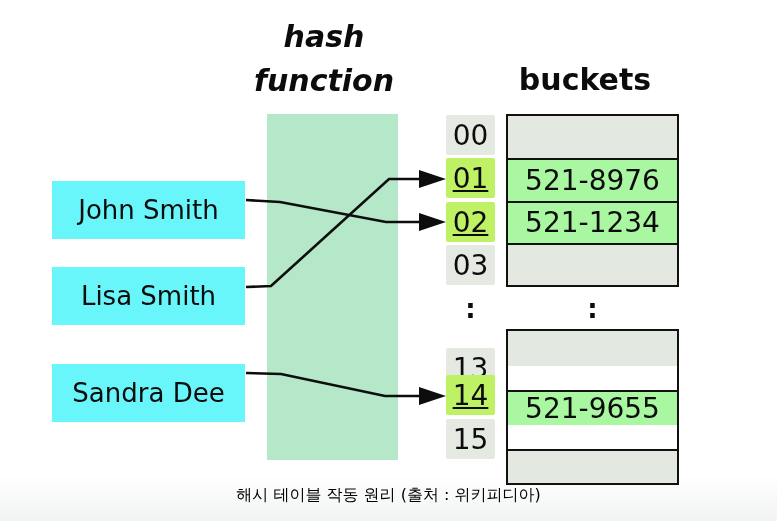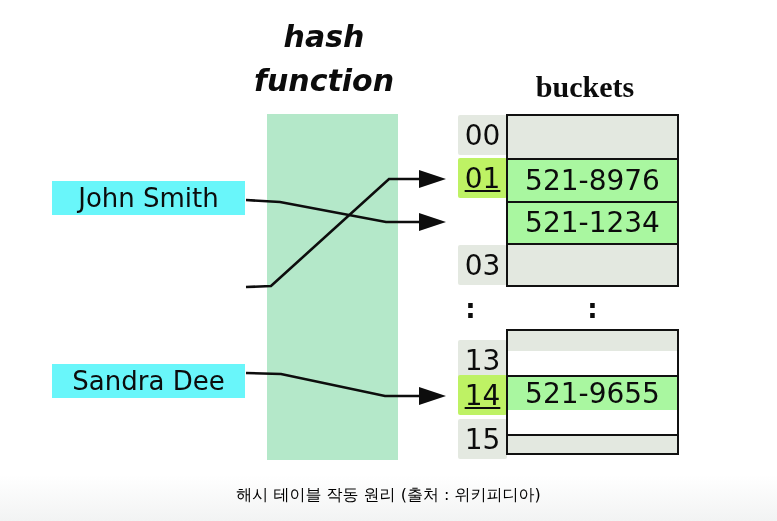--- a/index.html
+++ b/index.html
@@ -6,46 +6,46 @@
   .stage{
     position:relative;width:777px;height:521px;background:#ffffff;overflow:hidden;
     font-family:"DejaVu Sans","Liberation Sans",sans-serif;color:#111;
   }
   .bottom-fade{position:absolute;left:0;right:0;bottom:0;height:46px;
     background:linear-gradient(to bottom, rgba(242,243,243,0), #f2f3f3);}
   .hdr{position:absolute;width:200px;text-align:center;font-weight:bold;
     font-size:30px;line-height:44px;color:#0c0c0c;}
   .hdr-keys{left:42px;top:58px;}
   .hdr-hash{left:224px;top:15px;font-style:italic;}
-  .hdr-buckets{left:485px;top:65px;font-family:Liberation Serif, serif;}
+  .hdr-buckets{left:485px;top:58px;}
   .hashbox{position:absolute;left:267px;top:114px;width:131px;height:346px;background:#b4e8c9;}
-  .keybox{position:absolute;left:52px;width:193px;height:34px;background:#69f6fa;
+  .keybox{position:absolute;left:52px;width:193px;height:58px;background:#69f6fa;
     display:flex;align-items:center;justify-content:center;font-size:26px;color:#0c0c0c;}
   .key-0{top:181px;}
   .key-1{top:267px;}
   .key-2{top:364px;}
   .idx{position:absolute;left:446px;width:49px;height:40px;border-radius:2px;
     background:#e4e9e1;display:flex;align-items:center;justify-content:center;
-    font-size:28px;color:#0c0c0c;margin-left:12px;}
+    font-size:28px;color:#0c0c0c;}
   .idx.hl{background:#bef264;text-decoration:underline;}
   .idx-0{top:115px;}
   .idx-1{top:158px;}
   .idx-2{top:202px;}
   .idx-3{top:245px;}
-  .idx-4{top:340px;}
+  .idx-4{top:348px;}
   .idx-5{top:375px;}
   .idx-6{top:419px;}
   .dots{position:absolute;top:291px;height:36px;display:flex;align-items:center;
     justify-content:center;font-size:26px;font-weight:bold;color:#0c0c0c;}
   .dots-idx{left:446px;width:49px;}
   .dots-buckets{left:506px;width:173px;}
   .btable{position:absolute;left:506px;width:173px;border:2px solid #111;
     box-sizing:border-box;display:grid;}
   .btable-top{top:114px;height:173px;grid-template-rows:repeat(4,1fr);}
-  .btable-bottom{top:329px;height:126px;grid-template-rows:repeat(3,1fr);gap:24px;}
+  .btable-bottom{top:329px;height:156px;grid-template-rows:repeat(3,1fr);gap:24px;}
   .brow{background:#e3e8e0;display:flex;align-items:center;justify-content:center;
     font-size:28px;color:#0c0c0c;}
   .brow + .brow{border-top:2px solid #111;}
   .brow.filled{background:#a9f7a0;}
   .arrows{position:absolute;left:0;top:0;pointer-events:none;}
   .arrows polyline{fill:none;stroke:#0d0d0d;stroke-width:2.6px;}
   .arrows polygon{fill:#0d0d0d;stroke:none;}
   .caption{position:absolute;left:0;top:485px;width:777px;text-align:center;
     font-size:16px;color:#000000;}
 </style>
@@ -58,24 +58,26 @@
 
   <div class="hdr hdr-hash">
     <div>hash</div>
     <div>function</div>
   </div>
   <div class="hdr hdr-buckets">buckets</div>
 
   <div class="hashbox"></div>
 
   <div class="keybox key-0">John Smith</div>
+  <div class="keybox key-1">Lisa Smith</div>
   <div class="keybox key-2">Sandra Dee</div>
 
   <div class="idx idx-0">00</div>
   <div class="idx hl idx-1">01</div>
+  <div class="idx hl idx-2">02</div>
   <div class="idx idx-3">03</div>
   <div class="idx idx-4">13</div>
   <div class="idx hl idx-5">14</div>
   <div class="idx idx-6">15</div>
 
   <div class="dots dots-idx">:</div>
   <div class="dots dots-buckets">:</div>
 
   <div class="btable btable-top">
     <div class="brow"></div>

